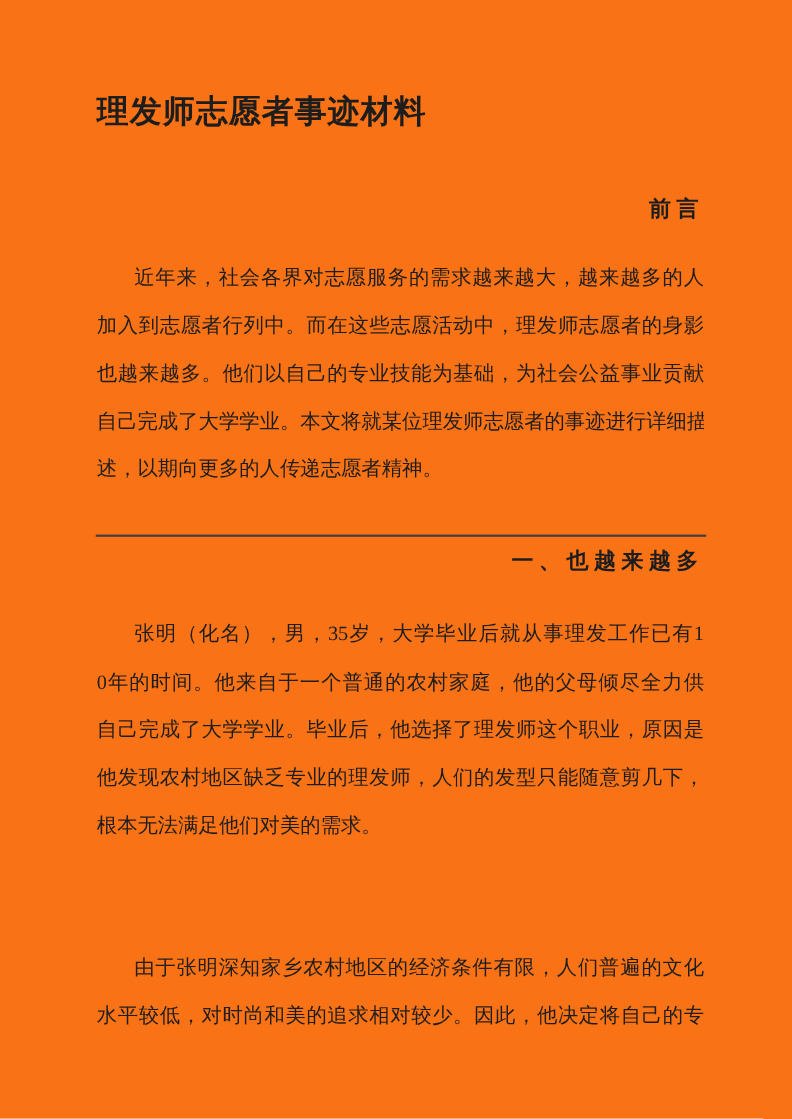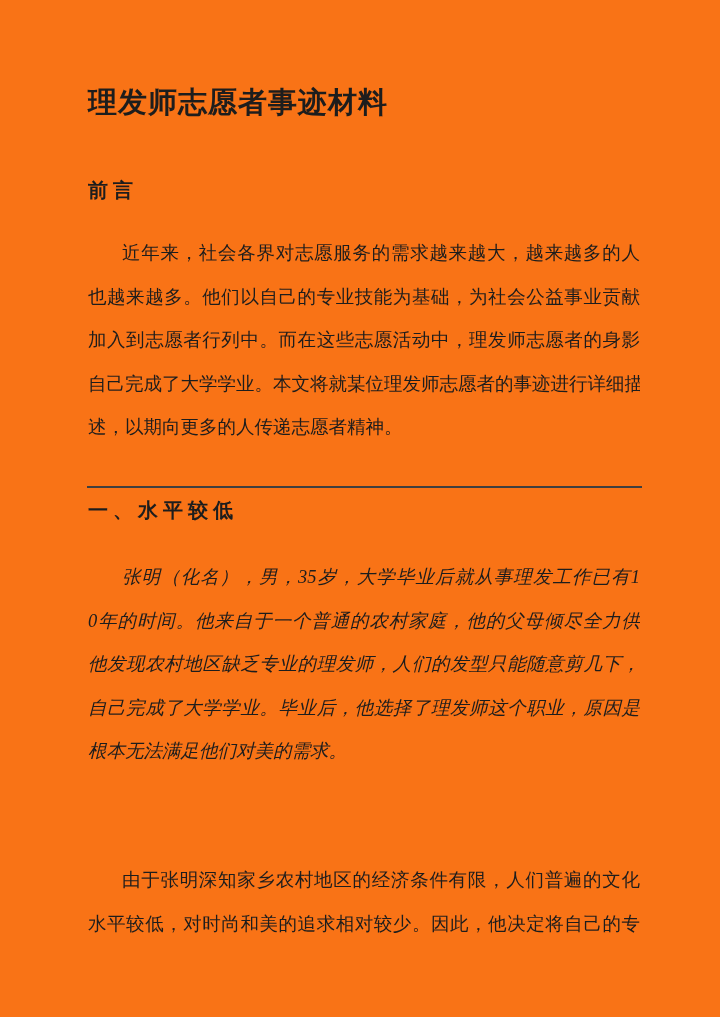--- a/index.html
+++ b/index.html
@@ -31,32 +31,33 @@
   .heading {
     position: absolute;
     left: 88px;
     width: 552px;
     margin: 0;
     font-size: 20px;
     line-height: 28px;
     font-weight: bold;
     letter-spacing: 5px;
     white-space: nowrap;
+    text-align: right;
   }
   .heading-preface { top: 176px; }
   .heading-s1 { top: 496px; }
   .heading-s2 { top: 793px; }
   .para {
     position: absolute;
     left: 88px;
     width: 552px;
     font-size: 18.5px;
   }
   .para-1 { top: 232px; }
-  .para-2 { top: 556px; font-style: italic; }
+  .para-2 { top: 556px; }
   .para-3 { top: 859px; }
   .line {
     margin: 0;
     line-height: 43.5px;
     height: 43.5px;
     text-align: justify;
     text-align-last: justify;
     white-space: nowrap;
     overflow: hidden;
   }
@@ -83,35 +84,35 @@
 <body>
 
 <div class="page">
 
   <h1 class="doc-title">理发师志愿者事迹材料</h1>
 
   <h2 class="heading heading-preface">前言</h2>
 
   <div class="para para-1">
     <p class="line first">近年来，社会各界对志愿服务的需求越来越大，越来越多的人</p>
+    <p class="line">加入到志愿者行列中。而在这些志愿活动中，理发师志愿者的身影</p>
     <p class="line">也越来越多。他们以自己的专业技能为基础，为社会公益事业贡献</p>
-    <p class="line">加入到志愿者行列中。而在这些志愿活动中，理发师志愿者的身影</p>
     <p class="line">自己完成了大学学业。本文将就某位理发师志愿者的事迹进行详细描</p>
     <p class="line end">述，以期向更多的人传递志愿者精神。</p>
   </div>
 
   <hr class="rule">
 
-  <h2 class="heading heading-s1">一、水平较低</h2>
+  <h2 class="heading heading-s1">一、也越来越多</h2>
 
   <div class="para para-2">
     <p class="line first">张明（化名），男，35岁，大学毕业后就从事理发工作已有1</p>
     <p class="line">0年的时间。他来自于一个普通的农村家庭，他的父母倾尽全力供</p>
+    <p class="line">自己完成了大学学业。毕业后，他选择了理发师这个职业，原因是</p>
     <p class="line">他发现农村地区缺乏专业的理发师，人们的发型只能随意剪几下，</p>
-    <p class="line">自己完成了大学学业。毕业后，他选择了理发师这个职业，原因是</p>
     <p class="line end">根本无法满足他们对美的需求。</p>
   </div>
 
 
   <div class="para para-3">
     <p class="line first">由于张明深知家乡农村地区的经济条件有限，人们普遍的文化</p>
     <p class="line">水平较低，对时尚和美的追求相对较少。因此，他决定将自己的专</p>
   </div>
 
 </div>

